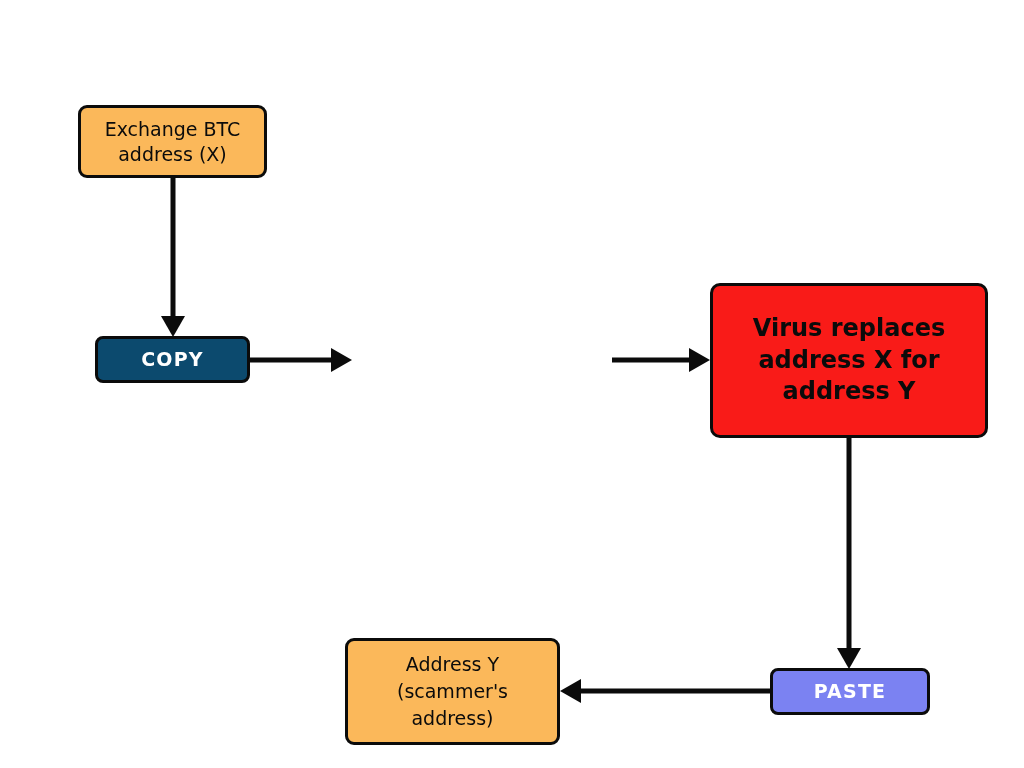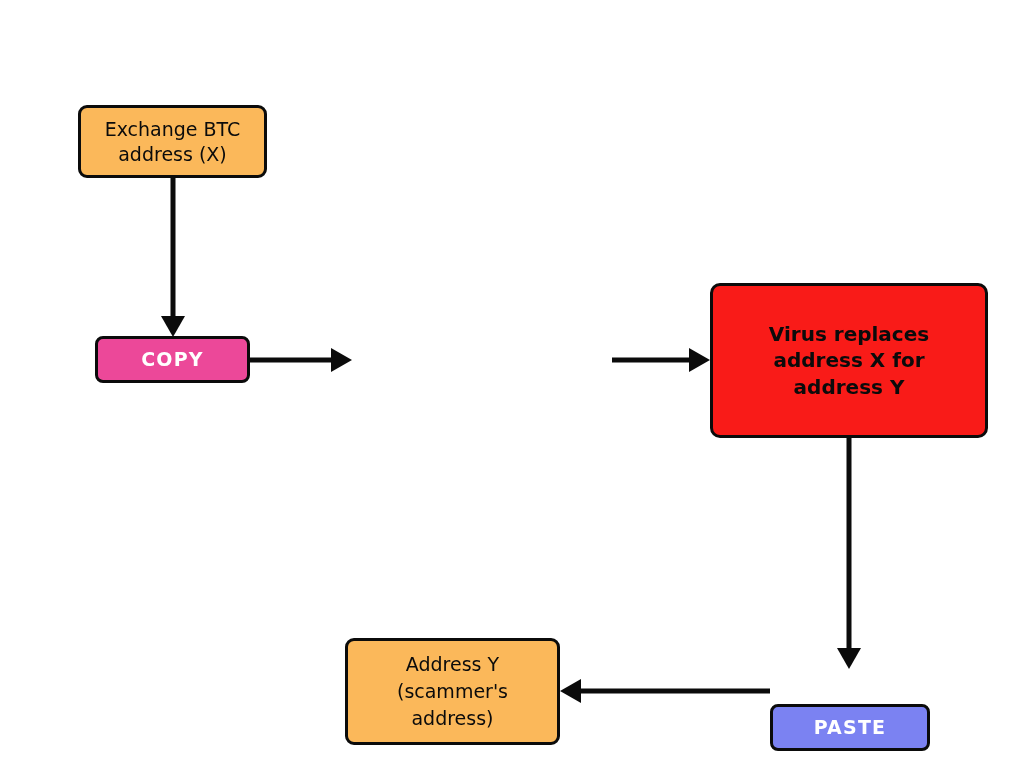--- a/index.html
+++ b/index.html
@@ -41,45 +41,44 @@
     width: 189px; height: 73px;
     background: #fbb85a;
     font-size: 19px;
     font-weight: 400;
     padding: 2px 8px;
   }
 
   .node-copy {
     left: 95px;  top: 336px;
     width: 155px; height: 47px;
-    background: #ec4899;
+    background: #0c4a6e;
     color: #ffffff;
     font-size: 19px;
     font-weight: 700;
     letter-spacing: 1.2px;
     border-radius: 8px;
   }
 
   .node-paste {
     left: 770px; top: 668px;
     width: 160px; height: 47px;
     background: #7b82f2;
     color: #ffffff;
     font-size: 19px;
     font-weight: 700;
     letter-spacing: 1.2px;
     border-radius: 8px;
-    margin-top: 36px;
   }
 
   .node-virus {
     left: 710px; top: 283px;
     width: 278px; height: 155px;
     background: #f91b18;
-    font-size: 20px;
+    font-size: 24px;
     font-weight: 700;
     line-height: 1.32;
     padding: 2px 10px;
     border-radius: 10px;
   }
 
   .node-addressy {
     left: 345px; top: 638px;
     width: 215px; height: 107px;
     background: #fbb85a;

